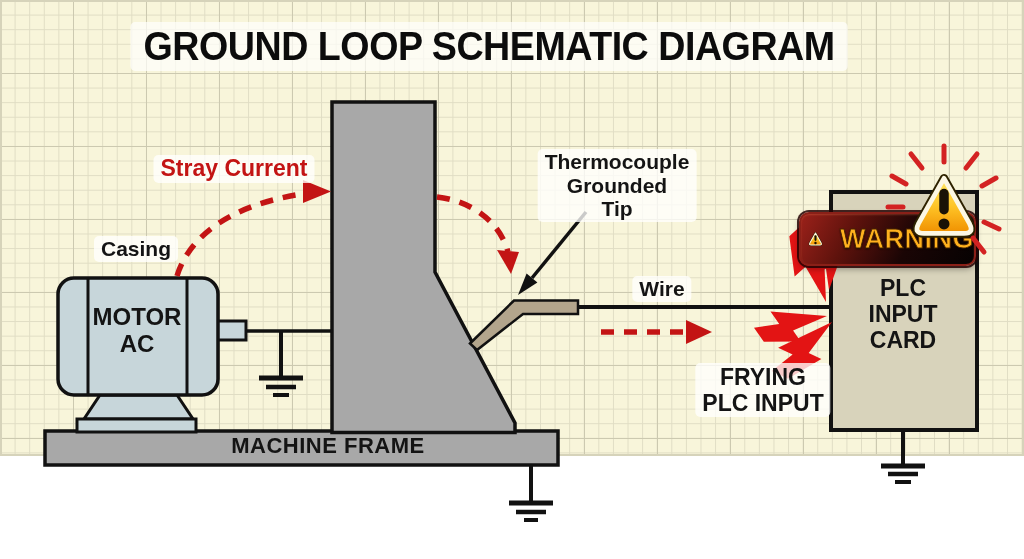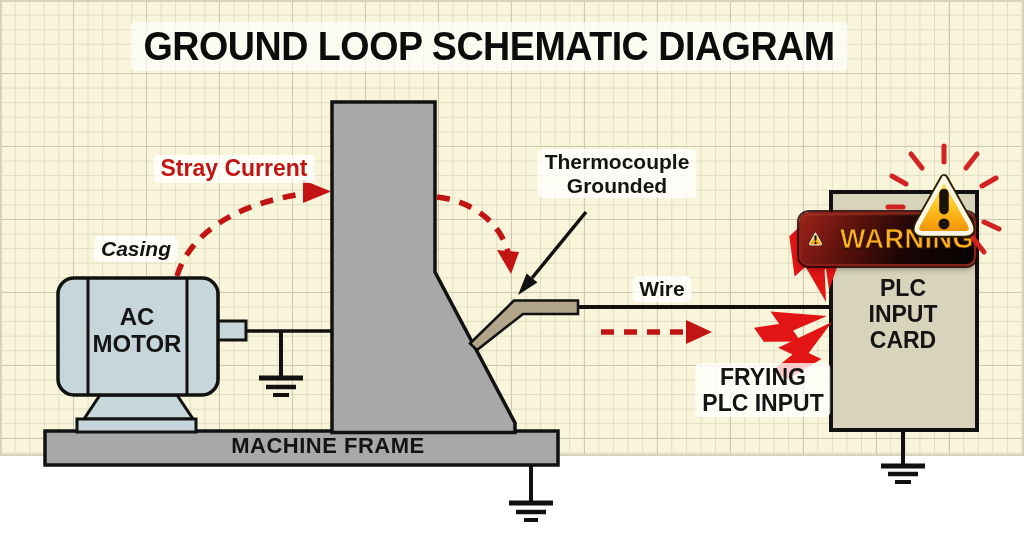--- a/index.html
+++ b/index.html
@@ -24,21 +24,21 @@
     white-space:nowrap; text-align:center; line-height:1.12;
     transform:translateX(-50%);
     background:rgba(255,255,254,.78); padding:1px 7px; border-radius:5px;
   }
   .nobg { background:transparent; padding:0; border-radius:0; }
   #title {
     left:512px; top:22px; font-size:40px; letter-spacing:-0.5px;
     transform:translateX(-50%) scaleX(.94); transform-origin:left center;
     color:#0c0c0c; background:rgba(255,255,254,.7); padding:2px 14px;
   }
-  #lbl-casing  { left:136px; top:236px; font-size:21px;font-style:italic; }
+  #lbl-casing  { left:136px; top:236px; font-size:21px; }
   #lbl-stray   { left:234px; top:155px; font-size:23px; color:#c31414; }
   #lbl-gtt     { left:617px; top:149px; font-size:21px; line-height:23.5px; }
   #lbl-wire    { left:662px; top:276px; font-size:21px; }
   #lbl-frame   { left:328px; top:434px; font-size:22px; letter-spacing:.5px; }
   #lbl-motor   { left:137px; top:303px; font-size:24px; line-height:27px; }
   #lbl-plc     { left:903px; top:275px; font-size:23px; line-height:26px; z-index:2; }
   #lbl-frying  { left:763px; top:363px; font-size:23px; line-height:26px; }
   #warning-badge {
     position:absolute; z-index:3; left:799px; top:212px; width:177px; height:54px;
     display:flex; align-items:center; gap:17px; padding-left:7px;
@@ -138,26 +138,27 @@
       <polygon transform="translate(832,322) rotate(-155) scale(1.0)" points="16,-70 -6,-38 8,-38 0,0 38,-46 22,-46 34,-70"></polygon>
     </g>
   </svg>
 
   <div id="title" class="lbl">GROUND LOOP SCHEMATIC DIAGRAM</div>
   <div id="lbl-casing" class="lbl">Casing</div>
   <div id="lbl-stray" class="lbl">Stray Current</div>
   <div id="lbl-gtt" class="lbl">
     <div>Thermocouple</div>
     <div>Grounded</div>
+    <div>Tip</div>
   </div>
   <div id="lbl-wire" class="lbl">Wire</div>
   <div id="lbl-frame" class="lbl nobg">MACHINE FRAME</div>
   <div id="lbl-motor" class="lbl nobg">
+    <div>MOTOR</div>
     <div>AC</div>
-    <div>MOTOR</div>
   </div>
   <div id="lbl-frying" class="lbl">
     <div>FRYING</div>
     <div>PLC INPUT</div>
   </div>
   <div id="lbl-plc" class="lbl nobg">
     <div>PLC</div>
     <div>INPUT</div>
     <div>CARD</div>
   </div>

